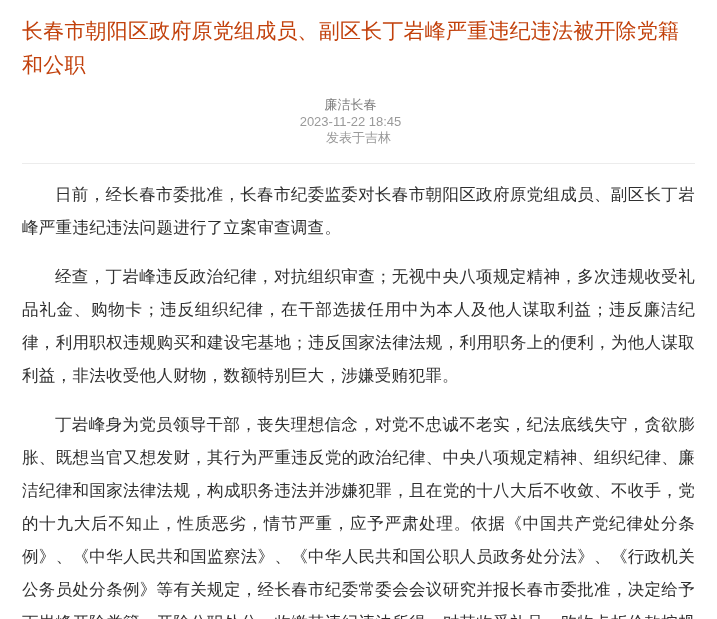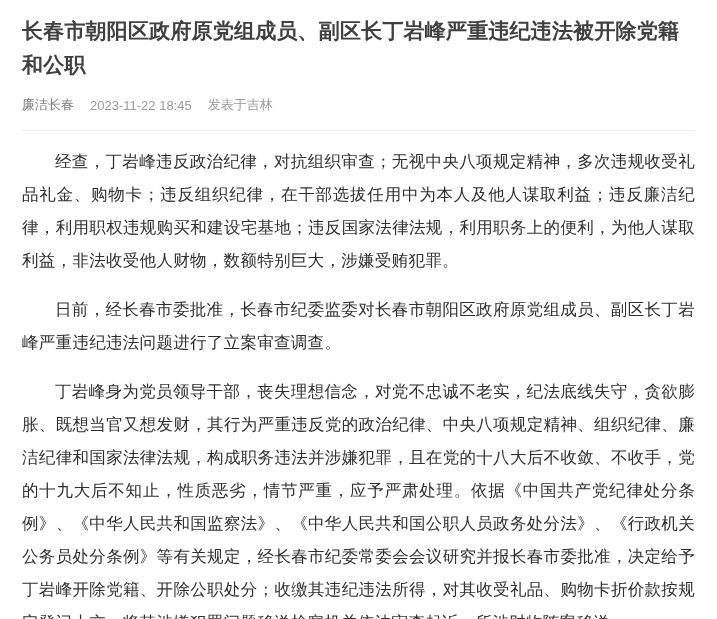--- a/index.html
+++ b/index.html
@@ -15,32 +15,33 @@
     -webkit-font-smoothing: antialiased;
   }
   .article {
     width: 717px;
     box-sizing: border-box;
     padding: 14px 22px 10px 22px;
   }
   .title {
     font-size: 21px;
     line-height: 34px;
-    font-weight: bold;
-    color: #404040;
+    font-weight: normal;
+    color: #c2410c;
     letter-spacing: 0.2px;
     margin: 0 0 14px 0;
   }
   .meta {
     display: flex;
     align-items: center;
     font-size: 13px;
     color: #9a9a9a;
     margin: 0 0 6px 0;
     padding-bottom: 10px;
+    flex-direction: column;
   }
   .meta .source {
     color: #7c7c7c;
     margin-right: 16px;
   }
   .meta .date {
     margin-right: 16px;
   }
   .meta .location {
     color: #9a9a9a;
@@ -74,18 +75,18 @@
 
   <div class="meta">
     <span class="source">廉洁长春</span>
     <span class="date">2023-11-22 18:45</span>
     <span class="location">发表于吉林</span>
   </div>
 
   <hr class="divider">
 
   <div class="body">
+    <p>日前，经长春市委批准，长春市纪委监委对长春市朝阳区政府原党组成员、副区长丁岩峰严重违纪违法问题进行了立案审查调查。</p>
     <p>经查，丁岩峰违反政治纪律，对抗组织审查；无视中央八项规定精神，多次违规收受礼品礼金、购物卡；违反组织纪律，在干部选拔任用中为本人及他人谋取利益；违反廉洁纪律，利用职权违规购买和建设宅基地；违反国家法律法规，利用职务上的便利，为他人谋取利益，非法收受他人财物，数额特别巨大，涉嫌受贿犯罪。</p>
-    <p>日前，经长春市委批准，长春市纪委监委对长春市朝阳区政府原党组成员、副区长丁岩峰严重违纪违法问题进行了立案审查调查。</p>
     <p>丁岩峰身为党员领导干部，丧失理想信念，对党不忠诚不老实，纪法底线失守，贪欲膨胀、既想当官又想发财，其行为严重违反党的政治纪律、中央八项规定精神、组织纪律、廉洁纪律和国家法律法规，构成职务违法并涉嫌犯罪，且在党的十八大后不收敛、不收手，党的十九大后不知止，性质恶劣，情节严重，应予严肃处理。依据《中国共产党纪律处分条例》、《中华人民共和国监察法》、《中华人民共和国公职人员政务处分法》、《行政机关公务员处分条例》等有关规定，经长春市纪委常委会会议研究并报长春市委批准，决定给予丁岩峰开除党籍、开除公职处分；收缴其违纪违法所得，对其收受礼品、购物卡折价款按规定登记上交；将其涉嫌犯罪问题移送检察机关依法审查起诉，所涉财物随案移送。</p>
   </div>
 
 </div>
 
 </body></html>

